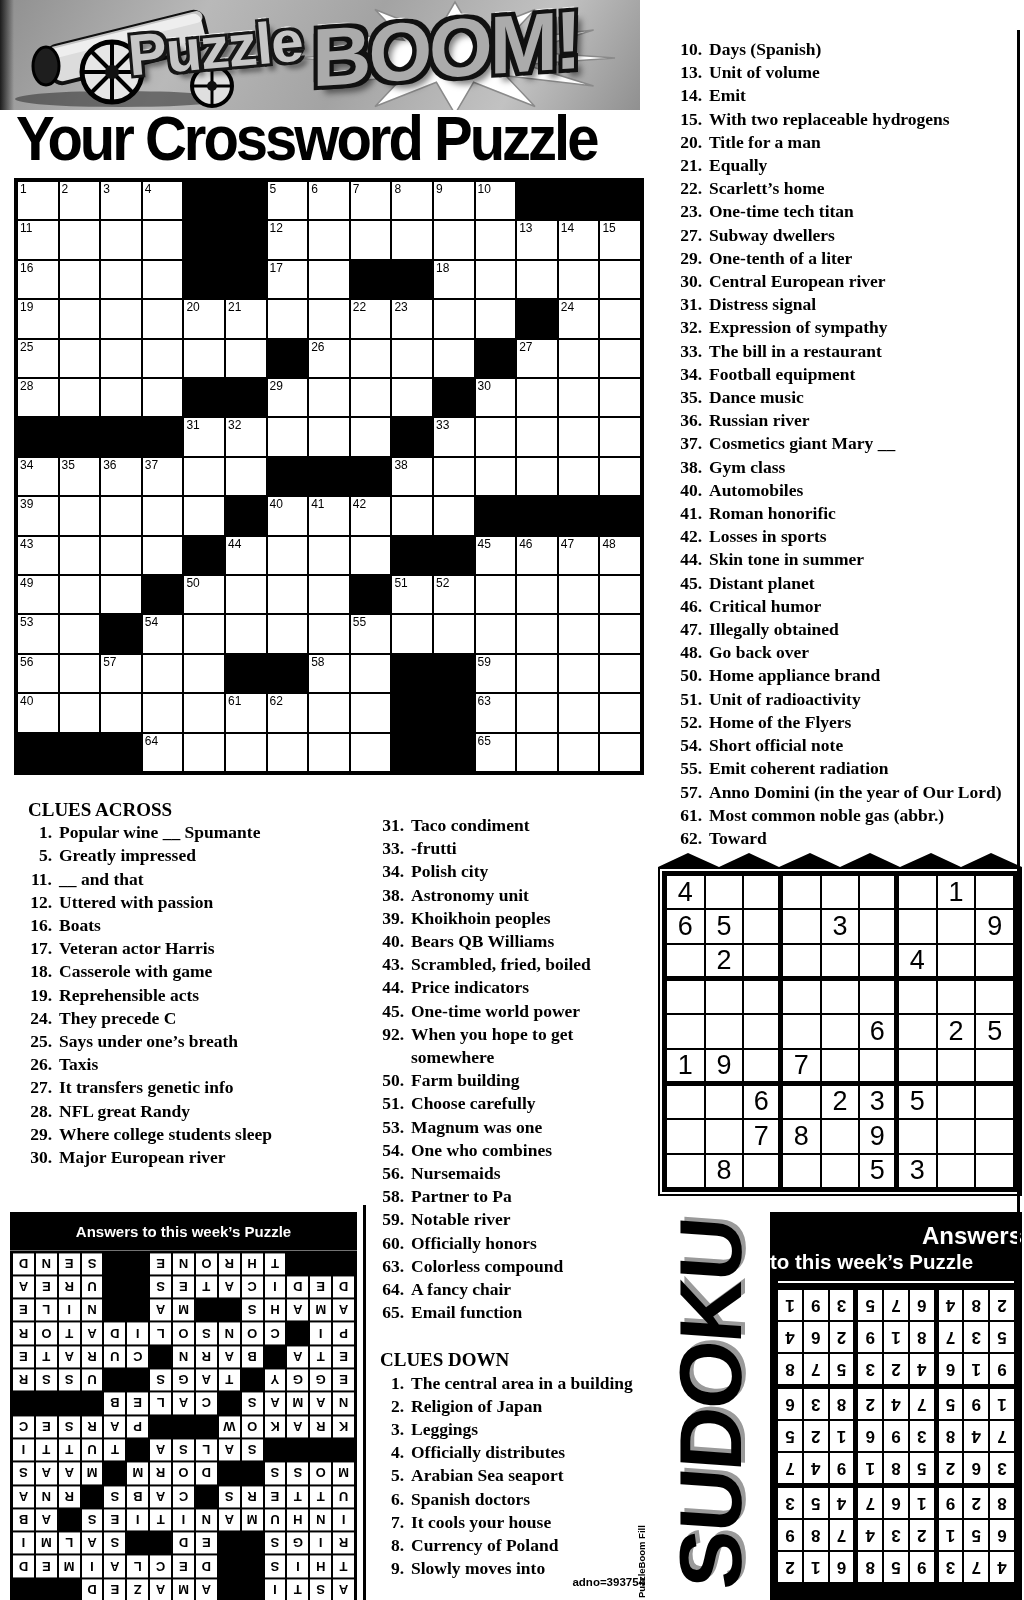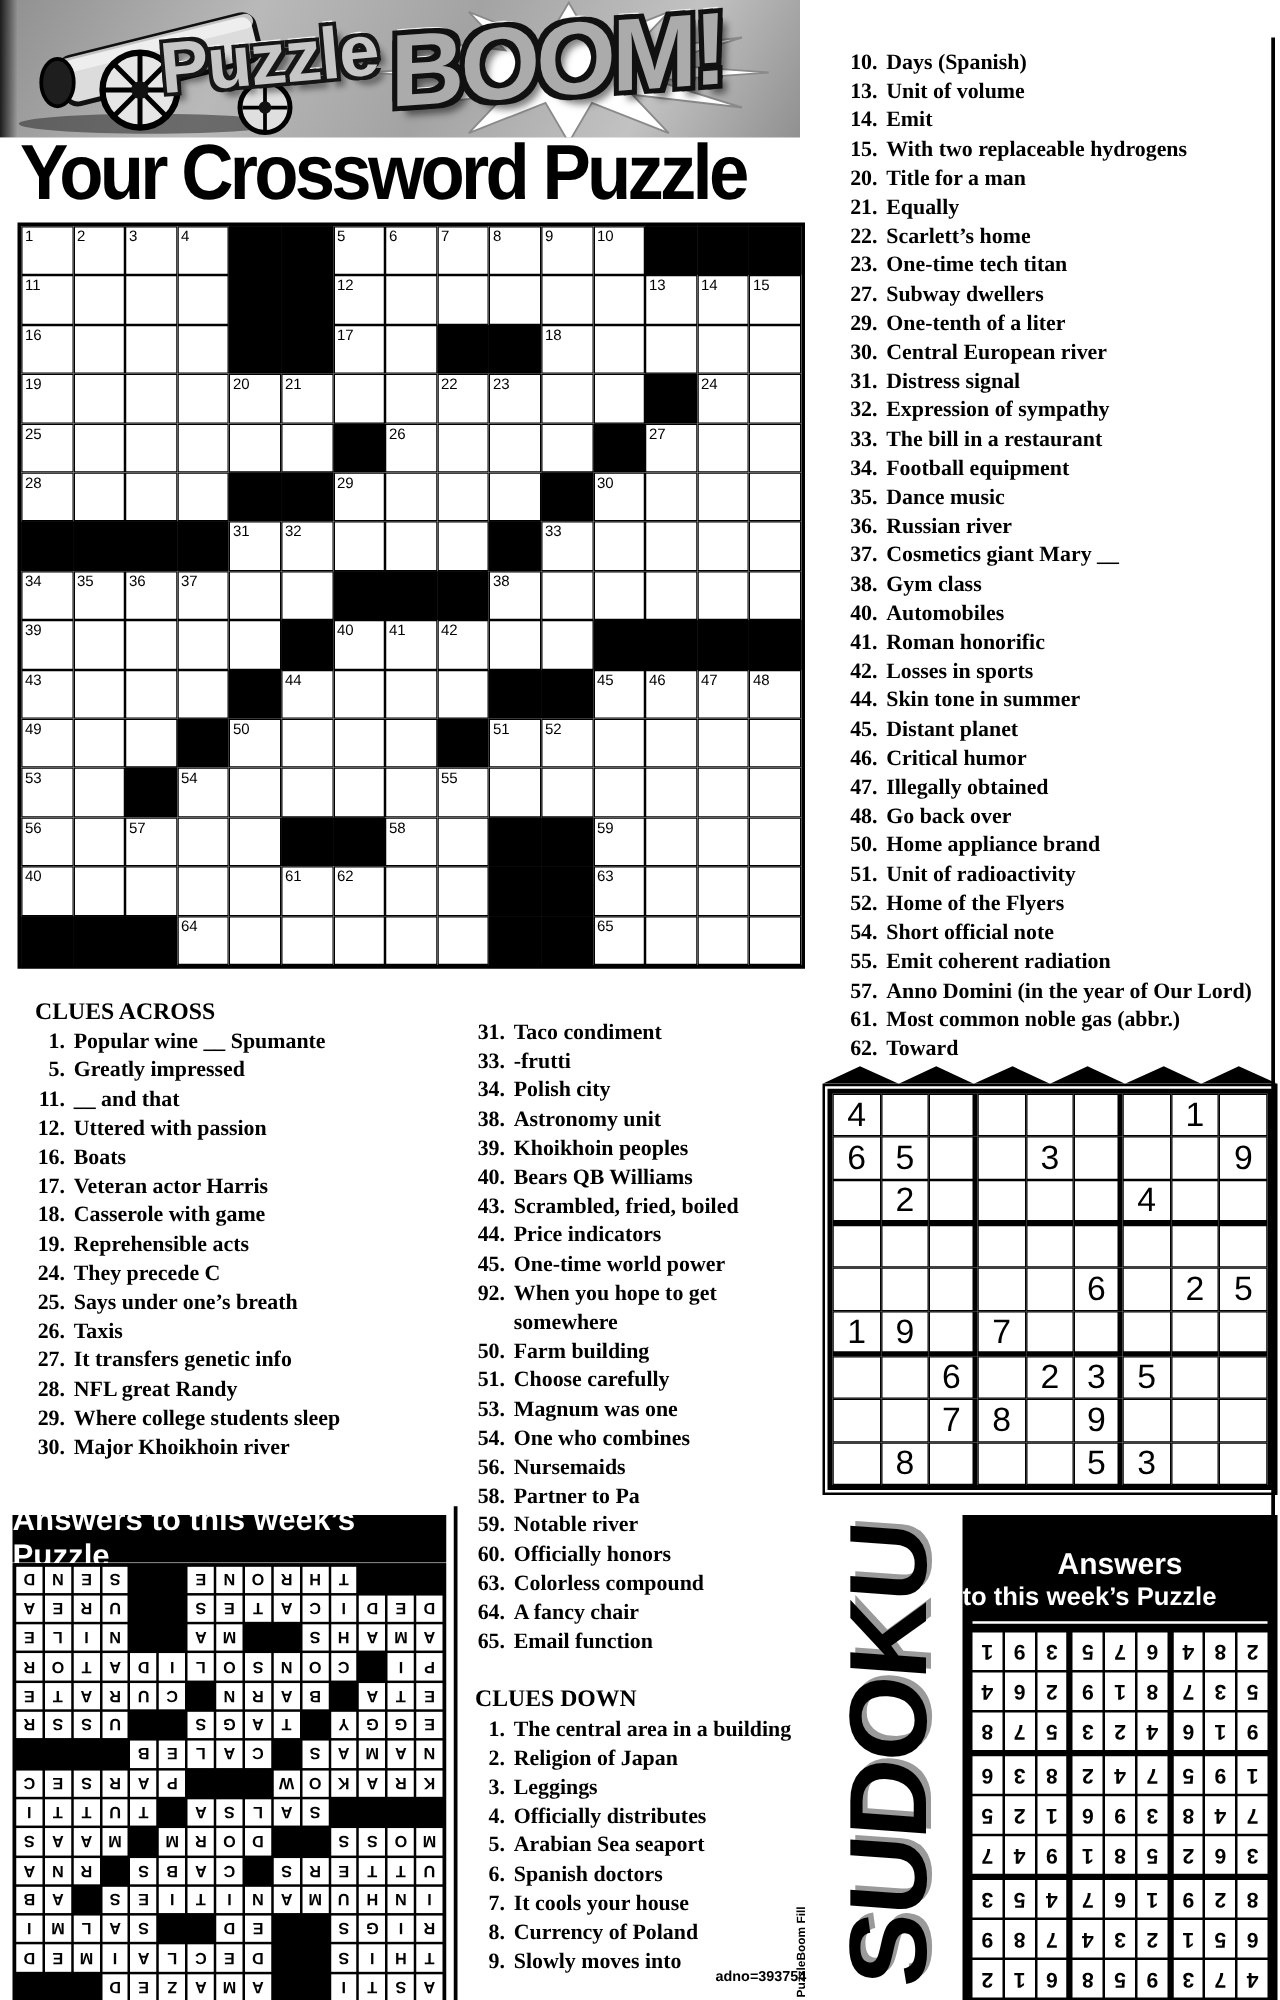--- a/index.html
+++ b/index.html
@@ -37,21 +37,21 @@
   #col-right{left:668px;top:14px;width:342px;}
   .clue-heading{font-size:19px;padding-left:10px;}
   .clue{display:flex;}
   .cn{width:34px;text-align:right;flex:none;padding-right:7px;}
   .ct{flex:1;}
   .gap24{height:24px;}
 
   
   #xw-answers{left:10px;top:1212px;width:347px;}
   #xw-answers .hdr{height:38px;background:#000;color:#fff;display:flex;align-items:center;justify-content:center;
-                   font-weight:bold;font-size:25px;}
+                   font-weight:bold;font-size:15px;}
   #xw-answer-wrap{background:#000;padding:3px;transform:rotate(180deg);}
   #xw-answer-grid{display:grid;grid-template-columns:repeat(15,1fr);gap:2px;}
   .ac{background:#fff;height:21.3px;display:flex;align-items:center;justify-content:center;
       font-weight:bold;font-size:13px;}
   .ac.blk{background:#000;}
 
   
   #sudoku-zigzag{left:658px;top:850px;width:364px;height:17px;}
   #sudoku-box{left:658px;top:867px;width:364px;height:329px;border:2px solid #000;padding:2px;box-sizing:border-box;}
   #sudoku-grid{width:100%;height:100%;border:4px solid #000;box-sizing:border-box;display:grid;
@@ -62,21 +62,21 @@
 
   
   #sudoku-label{left:652px;top:1208px;width:118px;height:392px;}
   #sudoku-label .vtxt{position:absolute;left:50%;top:50%;width:392px;height:118px;line-height:118px;
       transform:translate(-50%,-50%) rotate(-90deg) skewX(-4deg);text-align:center;
       font-size:88px;font-weight:bold;letter-spacing:-2px;color:#000;
       text-shadow:4px 4px 0 #9a9a9a, -2px -2px 0 #fff;}
 
   
   #sudoku-answers{left:770px;top:1212px;width:252px;height:388px;background:#000;color:#fff;overflow:hidden;}
-  .sa-h1{font-weight:bold;font-size:24px;text-align:center;margin-top:26px;}
+  .sa-h1{font-weight:bold;font-size:24px;text-align:right;margin-top:10px;}
   .sa-h2{font-weight:bold;font-size:20.5px;text-align:left;}
   .sa-rule{height:2px;background:#fff;margin:7px 8px 0 8px;}
   #sudoku-answer-grid{margin:7px 8px;display:grid;grid-template-columns:repeat(3,1fr);gap:5px;transform:rotate(180deg);}
   .sabox{display:grid;grid-template-columns:repeat(3,1fr);gap:2px;}
   .sac{background:#fff;color:#000;height:30px;display:flex;align-items:center;justify-content:center;
        font-weight:bold;font-size:17px;}
 
   
   #rule-mid{left:363px;top:1205px;width:3px;height:395px;background:#000;}
   #rule-right{left:1017px;top:30px;width:3px;height:1570px;background:#000;}
@@ -537,21 +537,21 @@
       <div class="clue">
         <span class="cn">28.</span>
         <span class="ct">NFL great Randy</span>
       </div>
       <div class="clue">
         <span class="cn">29.</span>
         <span class="ct">Where college students sleep</span>
       </div>
       <div class="clue">
         <span class="cn">30.</span>
-        <span class="ct">Major Khoikhoin river</span>
+        <span class="ct">Major European river</span>
       </div>
     </div>
 </div>
 
 <div class="abs clue-col" id="col-mid">
   <div id="clues-across-2">
       <div class="clue">
         <span class="cn">31.</span>
         <span class="ct">Taco condiment</span>
       </div>

